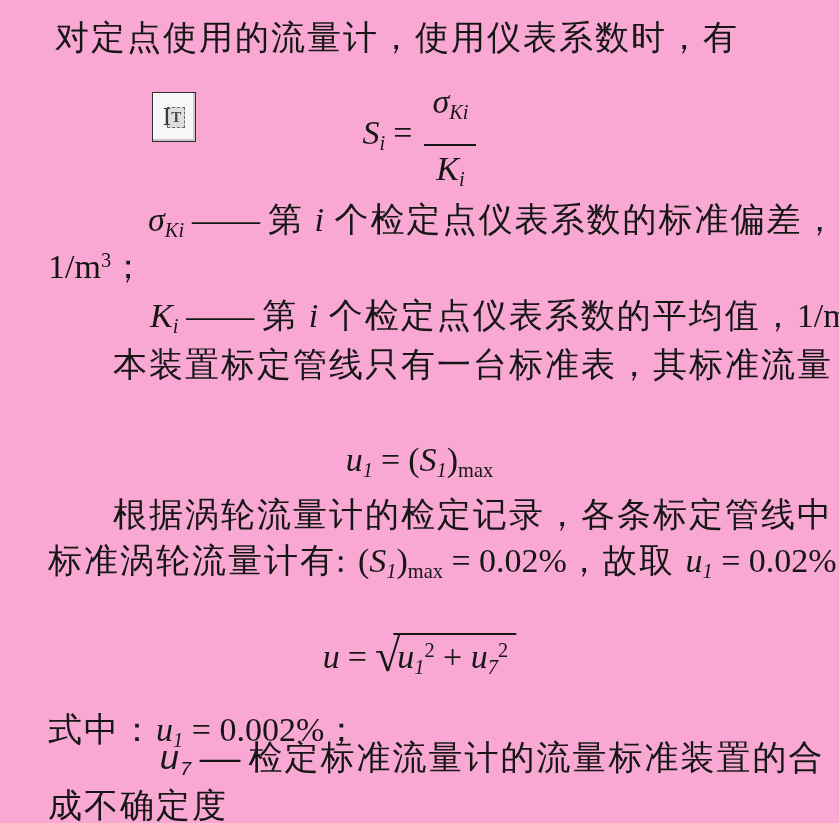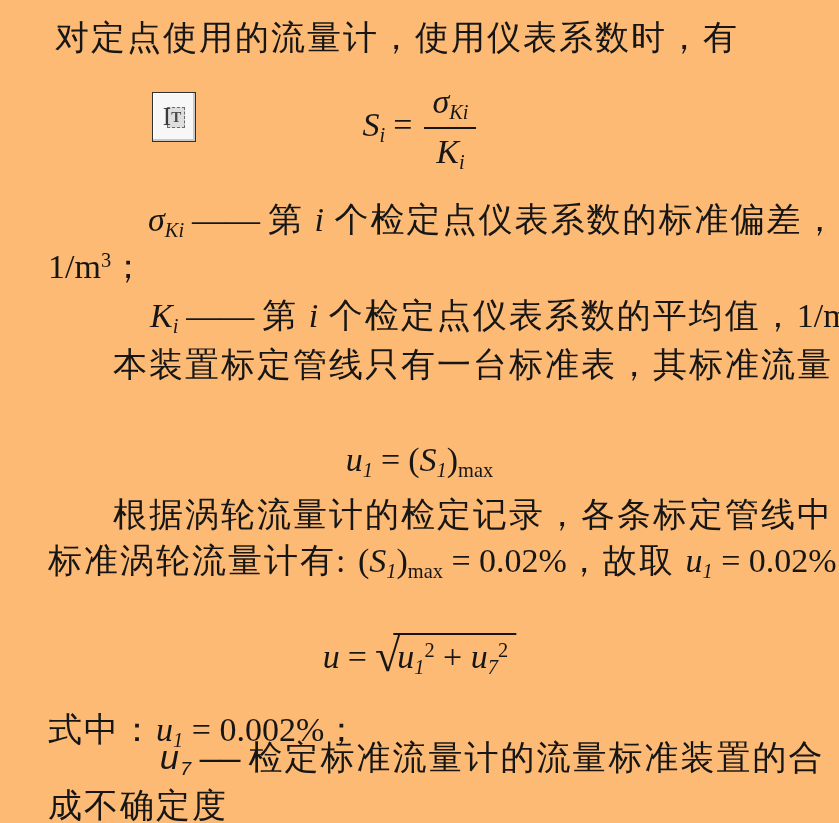--- a/index.html
+++ b/index.html
@@ -1,19 +1,19 @@
 <!DOCTYPE html>
 <html><head>
 <meta charset="utf-8">
 <style>
   html,body{margin:0;padding:0;background:#ffffff;}
   .canvas{
     position:relative;
     width:839px;height:823px;
-    background:#fdba74;
+    background:#f9a8d4;
     color:#161616;
     font-family:"Liberation Serif","DejaVu Serif",serif;
     font-size:34px;
     overflow:hidden;
   }
   .line{
     position:absolute;
     white-space:nowrap;
     line-height:1.15;
     letter-spacing:2px;
@@ -26,21 +26,21 @@
   sub{font-size:0.6em;vertical-align:-0.28em;letter-spacing:0;font-style:inherit;}
   sup{font-size:0.6em;vertical-align:0.55em;letter-spacing:0;}
   sub.it, .mv sub{font-style:italic;}
   .dash{letter-spacing:0;margin:0 8px;}
   .eq{letter-spacing:0;margin:0 8px;}
   
   .frac{
     display:inline-block;text-align:center;vertical-align:middle;
     letter-spacing:0;margin-left:4px;
   }
-  .frac .num{display:block;border-bottom:2px solid #161616;padding:0 8px 3px 8px;}
+  .frac .num{display:block;border-bottom:2px solid #161616;padding:0 8px 20px 8px;}
   .frac .den{display:block;padding:3px 8px 0 8px;}
   
   .sqrt-sym{font-size:1.35em;letter-spacing:0;vertical-align:-3px;}
   .radicand{border-top:2.5px solid #161616;padding:3px 8px 0 4px;margin-left:-7px;letter-spacing:0;}
   
   .caret{
     display:inline-block;width:2px;height:42px;background:#000;
     vertical-align:-8px;margin:0 2px 0 1px;
   }
   

